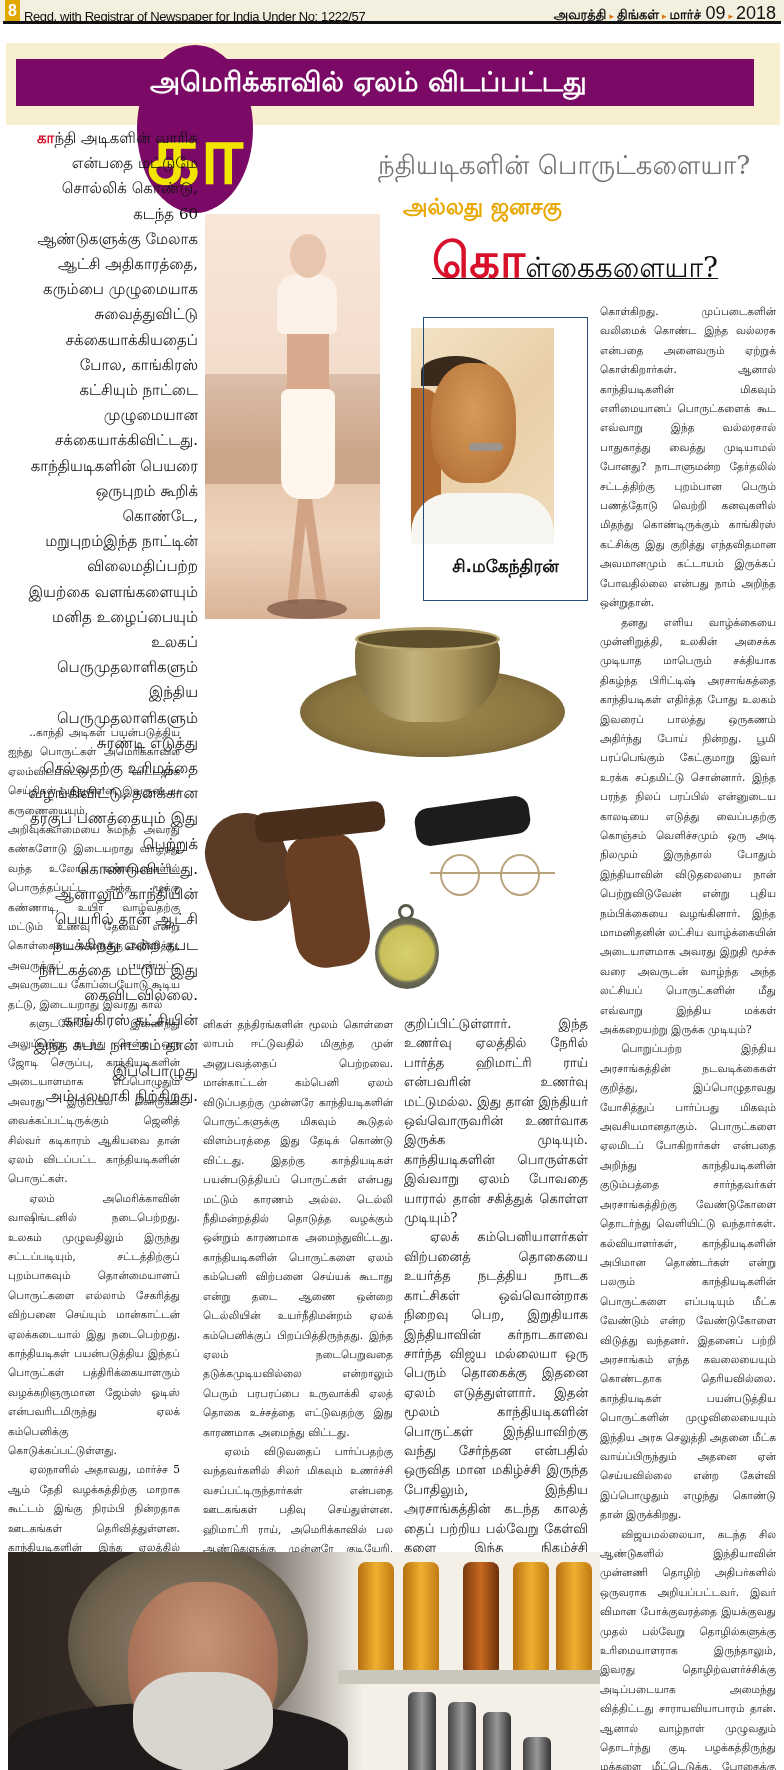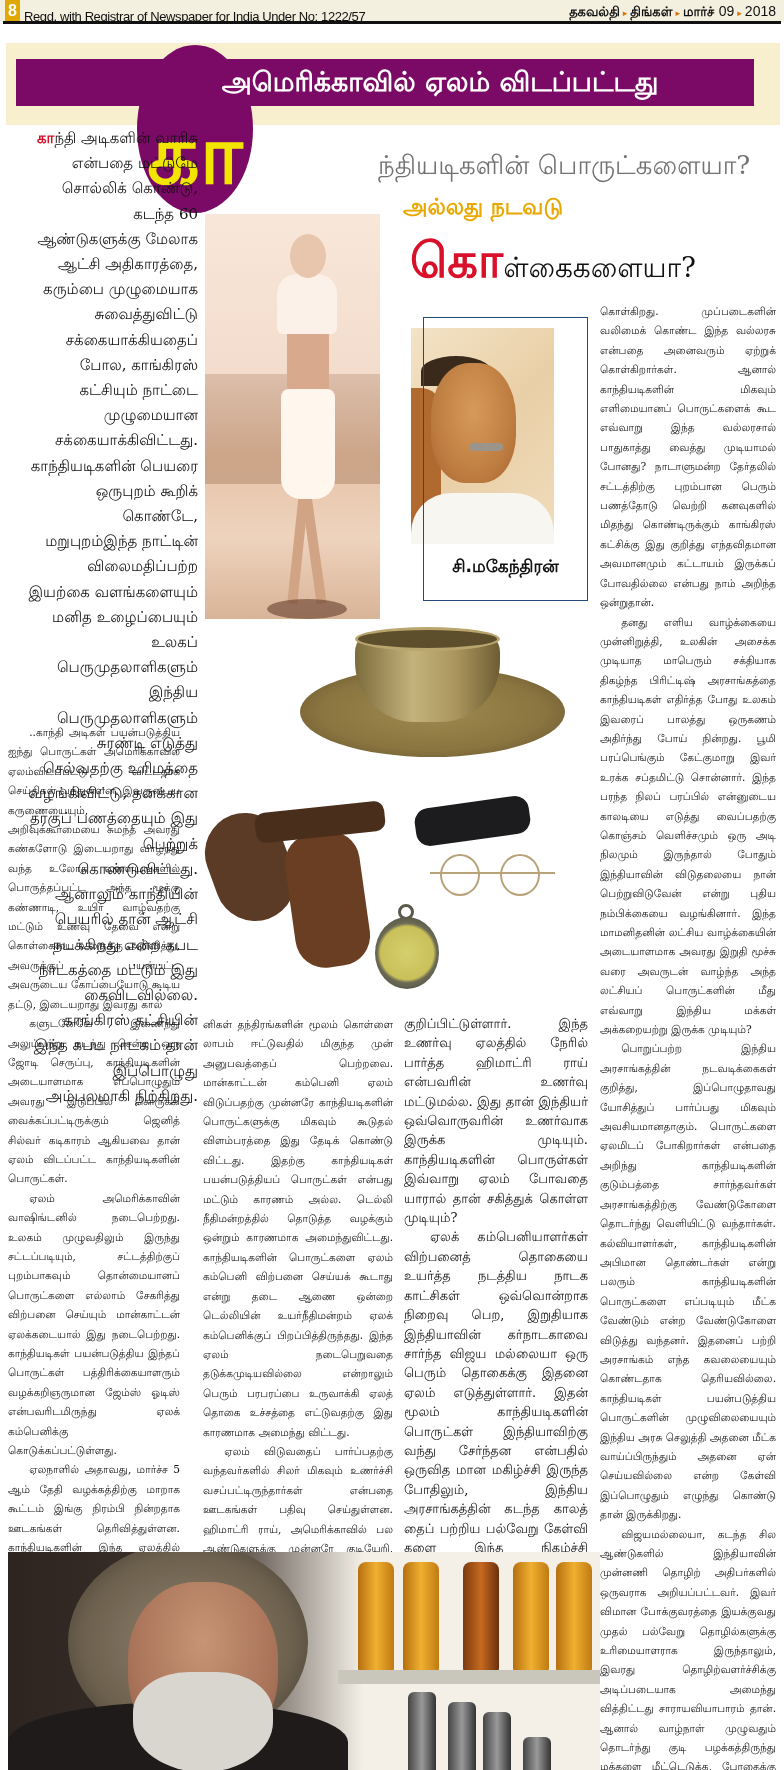--- a/index.html
+++ b/index.html
@@ -5,33 +5,33 @@
   * { box-sizing: border-box; margin: 0; padding: 0; }
   html, body { width: 784px; height: 1770px; background: #ffffff; overflow: hidden; }
   body { position: relative; font-family: "DejaVu Sans", sans-serif; color: #111; }
 
   
   .masthead { position: absolute; left: 0; top: 0; width: 784px; height: 22px; background: #f4f0e0; }
   .page-num { position: absolute; left: 5px; top: 0; width: 15px; height: 22px; background: #e0a800; color: #fff; font: bold 16px "Liberation Sans", sans-serif; text-align: center; line-height: 22px; }
   .regd { position: absolute; left: 24px; top: 9px; font: 13px "Liberation Sans", sans-serif; letter-spacing: -0.4px; color: #111; }
   .masthead-right { position: absolute; right: 8px; top: 3px; font: bold 13px "DejaVu Sans", sans-serif; color: #111; white-space: nowrap; }
   .masthead-right .sep { color: #e07000; font-size: 9px; margin: 0 3px; }
-  .masthead-right .num { font-family: "Liberation Sans", sans-serif; font-weight: normal; font-size: 14px; }
+  .masthead-right .num { font-family: "Liberation Sans", sans-serif; font-weight: normal; font-size: 18px; }
   .rule { position: absolute; left: 3px; top: 21px; width: 778px; height: 3px; background: #111; }
 
   
   .banner-bg { position: absolute; left: 6px; top: 43px; width: 774px; height: 82px; background: #f8efcf; }
   .banner { position: absolute; left: 16px; top: 59px; width: 738px; height: 47px; background: #7b0a66; }
-  .banner-title { position: absolute; left: 140px; top: 58px; width: 600px; height: 48px; color: #fff; font: bold 27px "DejaVu Sans", sans-serif; line-height: 48px; text-align: center; white-space: nowrap; }
+  .banner-title { position: absolute; left: 150px; top: 58px; width: 600px; height: 48px; color: #fff; font: bold 27px "DejaVu Sans", sans-serif; line-height: 48px; text-align: left; white-space: nowrap; }
   .circle { position: absolute; left: 137px; top: 45px; width: 116px; height: 168px; border-radius: 50%; background: #7b0a66; }
   .circle-letter { position: absolute; left: 137px; top: 110px; width: 116px; text-align: center; color: #f2e600; font: bold 82px "DejaVu Sans", sans-serif; line-height: 90px; }
 
   .headline1 { position: absolute; left: 378px; top: 150px; font: 26px "DejaVu Serif", serif; color: #737373; white-space: nowrap; }
   .headline2 { position: absolute; left: 403px; top: 194px; font: bold 22px "DejaVu Sans", sans-serif; color: #e9a800; white-space: nowrap; }
-  .headline3 { position: absolute; left: 410px; top: 232px; white-space: nowrap; }
+  .headline3 { position: absolute; left: 432px; top: 232px; white-space: nowrap; text-decoration: underline; }
   .headline3 .big { font: bold 48px "DejaVu Serif", serif; color: #d8102a; vertical-align: baseline; }
   .headline3 .rest { font: 28px "DejaVu Serif", serif; color: #111; vertical-align: baseline; }
 
   
   .col { position: absolute; font: 11.5px/19.4px "DejaVu Serif", serif; color: #111; }
   .col p { margin: 0; }
   .col-intro { left: 8px; top: 126px; width: 170px; text-align: right; font-size: 15px; line-height: 25.2px; margin-left: 20px; }
   .col-intro .drop { color: #d8102a; font-weight: bold; font-family: "DejaVu Sans", sans-serif; }
   .col-1 { left: 8px; top: 723px; width: 172px; text-align: justify; font-size: 10.6px; line-height: 19.4px; }
   .col-2 { left: 203px; top: 1015px; width: 190px; text-align: justify; font-size: 10.6px; line-height: 19.4px; }
@@ -83,32 +83,32 @@
   .shelf { position: absolute; left: 330px; top: 118px; width: 262px; height: 14px; background: #c9c6bc; }
   .bottle-dark { position: absolute; top: 140px; width: 28px; height: 90px; border-radius: 6px 6px 2px 2px; background: linear-gradient(90deg, #444, #999, #333); }
 </style>
 </head>
 <body>
 
 <div class="masthead">
   <div class="page-num">8</div>
   <div class="regd">Regd. with Registrar of Newspaper for India Under No: 1222/57</div>
   <div class="masthead-right">
-    <span>தகவல்தி</span><span class="sep">▸</span><span>திங்கள்</span><span class="sep">▸</span><span>மார்ச்</span>&nbsp;<span class="num">09</span><span class="sep">▸</span><span class="num">2018</span>
+    <span>அவரத்தி</span><span class="sep">▸</span><span>திங்கள்</span><span class="sep">▸</span><span>மார்ச்</span>&nbsp;<span class="num">09</span><span class="sep">▸</span><span class="num">2018</span>
   </div>
 </div>
 <div class="rule"></div>
 
 <div class="banner-bg"></div>
 <div class="banner"></div>
 <div class="circle"></div>
 <div class="banner-title">அமெரிக்காவில் ஏலம் விடப்பட்டது</div>
 <div class="circle-letter">கா</div>
 <div class="headline1">ந்தியடிகளின் பொருட்களையா?</div>
-<div class="headline2">அல்லது நடவடு</div>
+<div class="headline2">அல்லது ஜனசகு</div>
 <div class="headline3">
   <span class="big">கொ</span><span class="rest">ள்கைகளையா?</span>
 </div>
 
 <div class="col col-intro">
   <p><span class="drop">கா</span><span>ந்தி அடிகளின் வாரிசு என்பதை மட்டுமே சொல்லிக் கொண்டு, கடந்த 60 ஆண்டுகளுக்கு மேலாக ஆட்சி அதிகாரத்தை, கரும்பை முழுமையாக சுவைத்துவிட்டு சக்கையாக்கியதைப் போல, காங்கிரஸ் கட்சியும் நாட்டை முழுமையான சக்கையாக்கிவிட்டது. காந்தியடிகளின் பெயரை ஒருபுறம் கூறிக் கொண்டே, மறுபுறம்இந்த நாட்டின் விலைமதிப்பற்ற இயற்கை வளங்களையும் மனித உழைப்பையும் உலகப் பெருமுதலாளிகளும் இந்திய பெருமுதலாளிகளும் சுரண்டி எடுத்து செல்வதற்கு உரிமத்தை வழங்கிவிட்டு, தனக்கான தரகுப் பணத்தையும் இது பெற்றுக் கொண்டுவிட்டது. ஆனாலும் காந்தியின் பெயரில் தான் ஆட்சி நடக்கிறது என்ற கபட நாடகத்தை மட்டும் இது கைவிடவில்லை. காங்கிரஸ் கட்சியின் இந்த கபட நாடகம் தான் இப்பொழுது அம்பலமாகி நிற்கிறது.</span></p>
 </div>
 
 <div class="img-gandhi">
   <div class="gandhi-bg-trees"></div>

